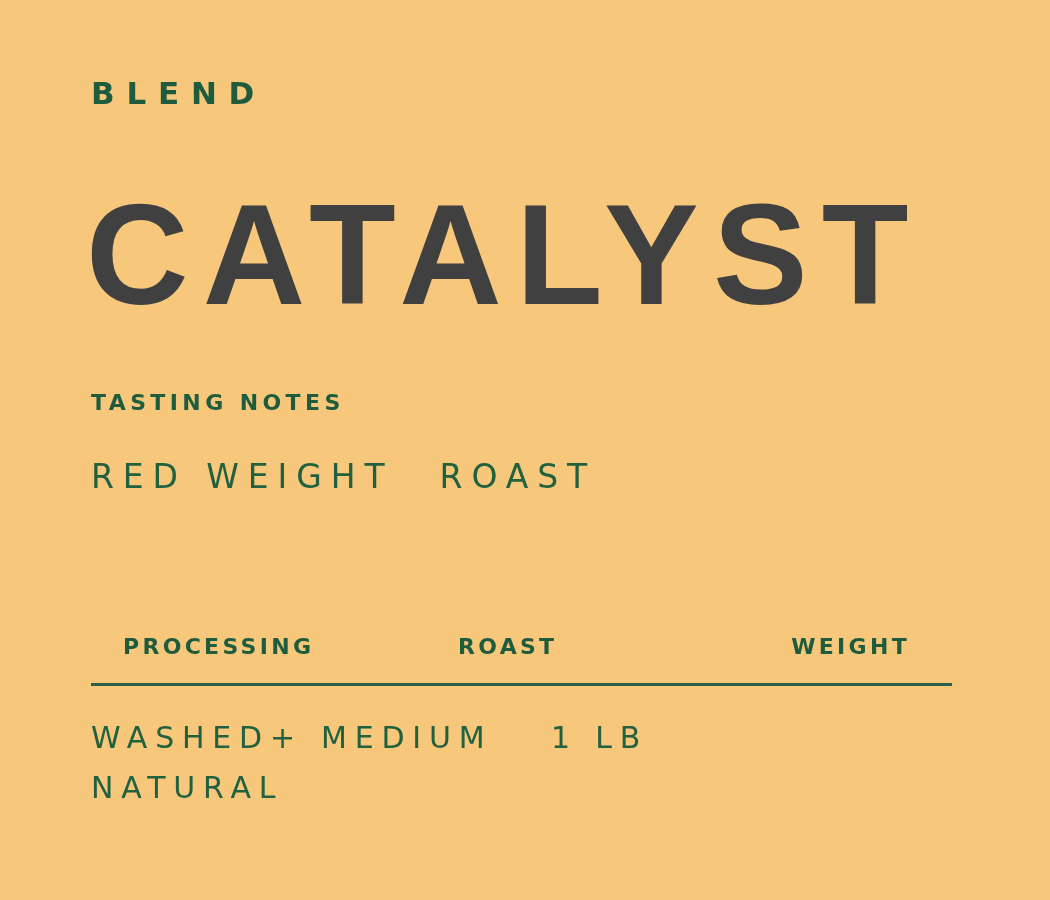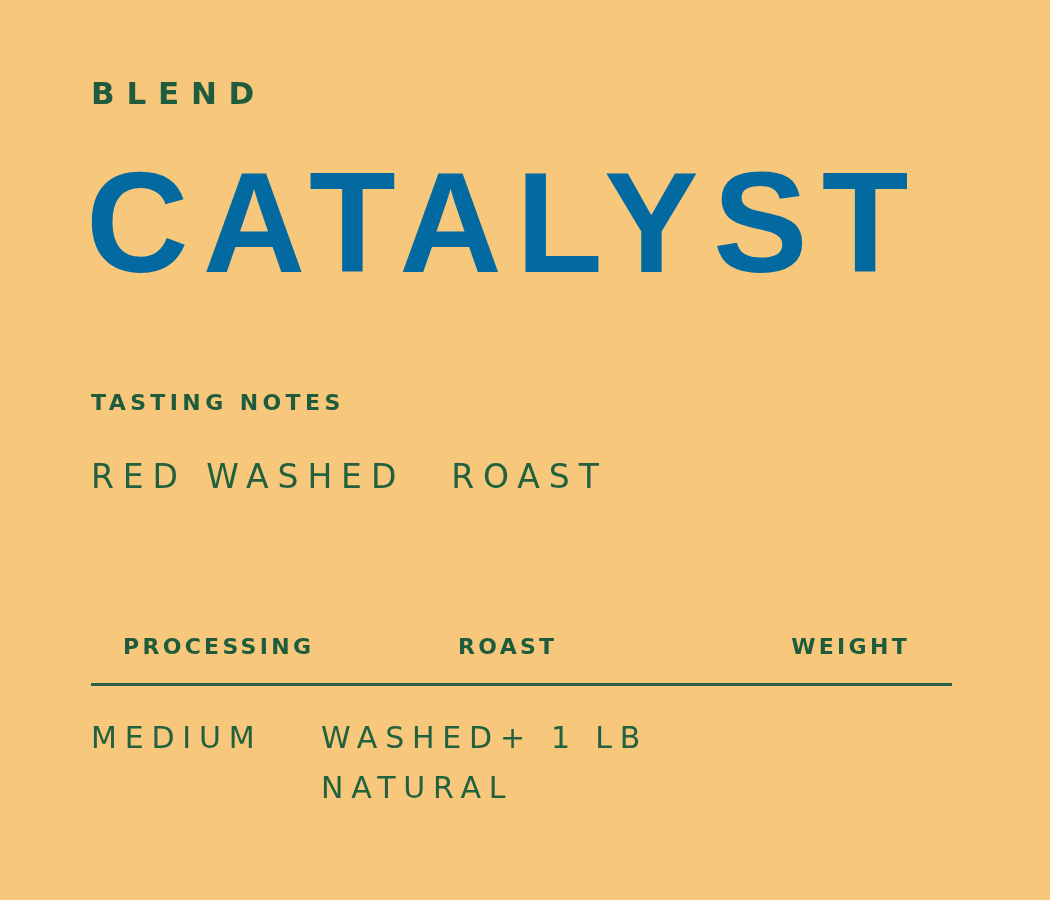--- a/index.html
+++ b/index.html
@@ -34,27 +34,27 @@
     line-height: 1;
     color: #1f5c3d;
     text-transform: uppercase;
     white-space: nowrap;
   }
 
   
   .product-name {
     position: absolute;
     left: 86px;
-    top: 152px;
+    top: 184px;
     font-family: "Liberation Sans", sans-serif;
     font-weight: bold;
     font-size: 142px;
     letter-spacing: 0.10em;
     line-height: 1;
-    color: #0369a1;
+    color: #404040;
     white-space: nowrap;
   }
 
   
   .tasting-section {
     position: absolute;
     left: 91px;
     top: 392px;
     right: 48px;
   }
@@ -142,34 +142,34 @@
 
 <div class="label-card">
 
   <div class="eyebrow">BLEND</div>
 
   <div class="product-name">CATALYST</div>
 
   <div class="tasting-section">
     <div class="section-heading">TASTING NOTES</div>
     <div class="notes-row">
-      <span class="note">RED WASHED</span>
+      <span class="note">RED WEIGHT</span>
       <span class="note">ROAST</span>
     </div>
   </div>
 
   <div class="spec-table">
     <div class="spec-head">
       <div class="spec-col spec-col-1 spec-label">PROCESSING</div>
       <div class="spec-col spec-col-2 spec-label">ROAST</div>
       <div class="spec-col spec-col-3 spec-label">WEIGHT</div>
     </div>
 
     <div class="spec-rule"></div>
 
     <div class="spec-body">
+      <div class="spec-col spec-col-1 spec-value">WASHED+ NATURAL</div>
       <div class="spec-col spec-col-2 spec-value">MEDIUM</div>
-      <div class="spec-col spec-col-1 spec-value">WASHED+ NATURAL</div>
       <div class="spec-col spec-col-3 spec-value">1 LB</div>
     </div>
   </div>
 
 </div>
 
 </body></html>

